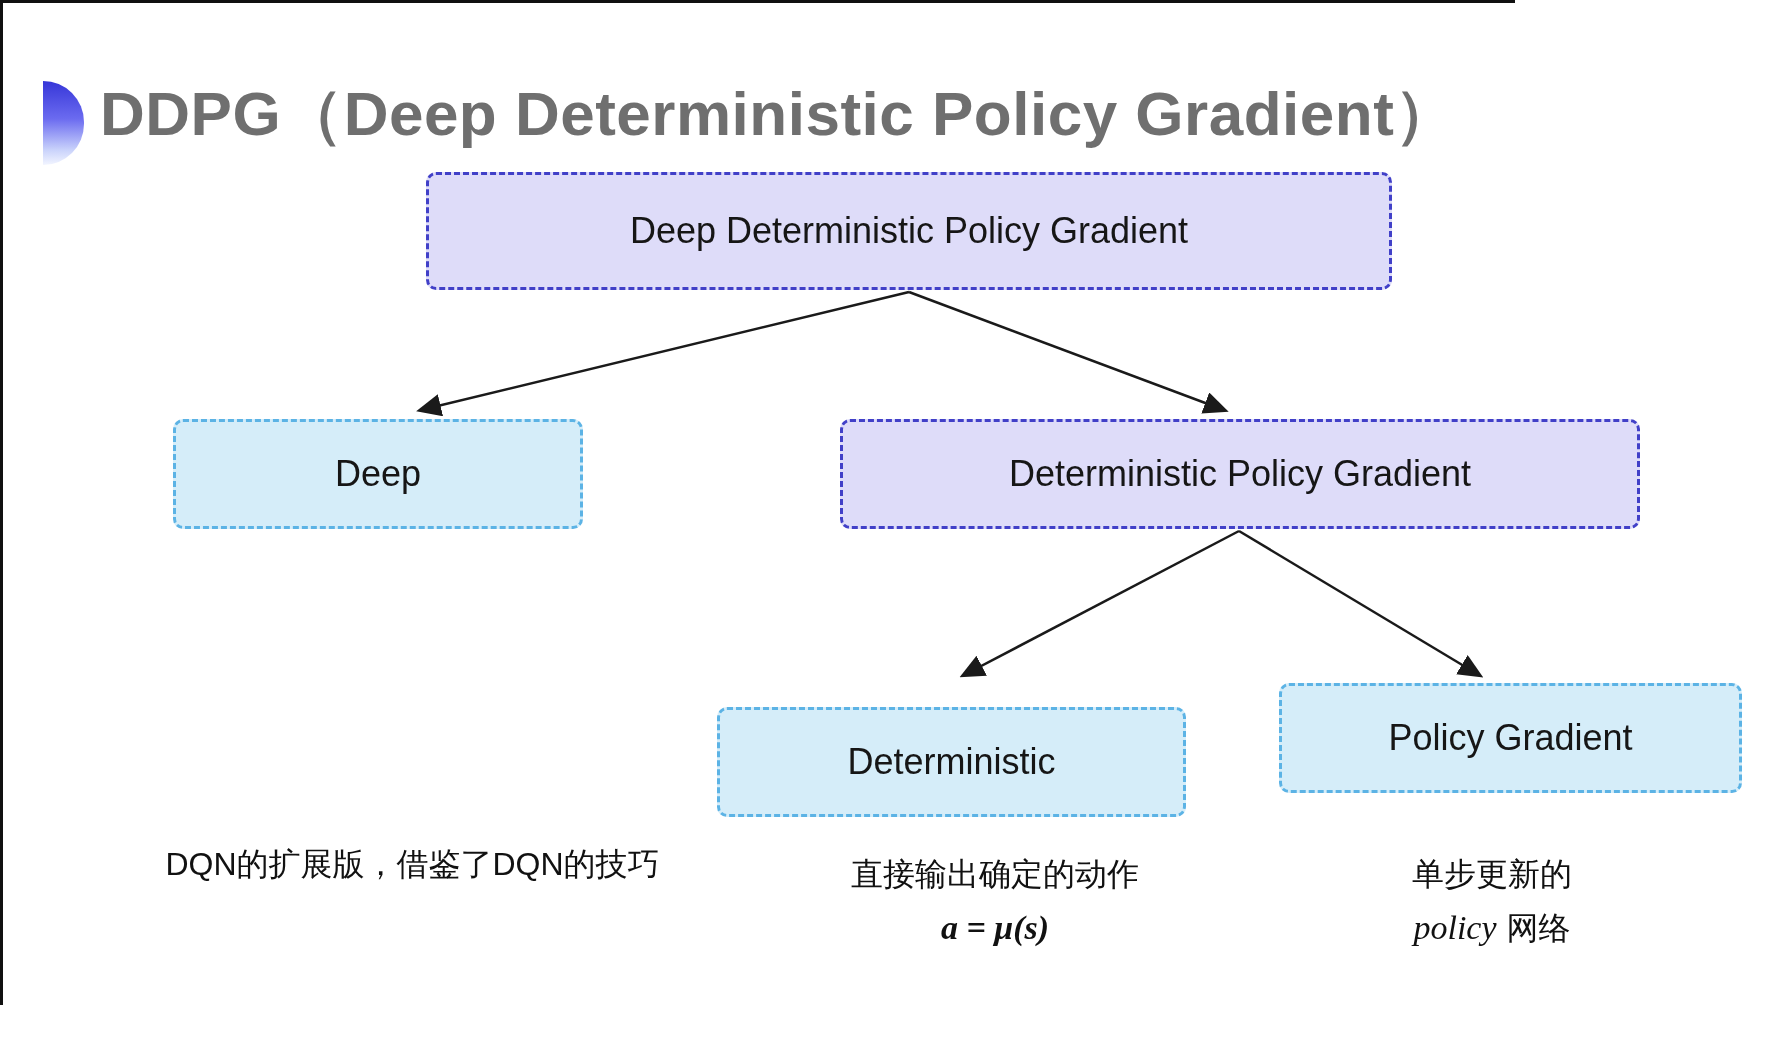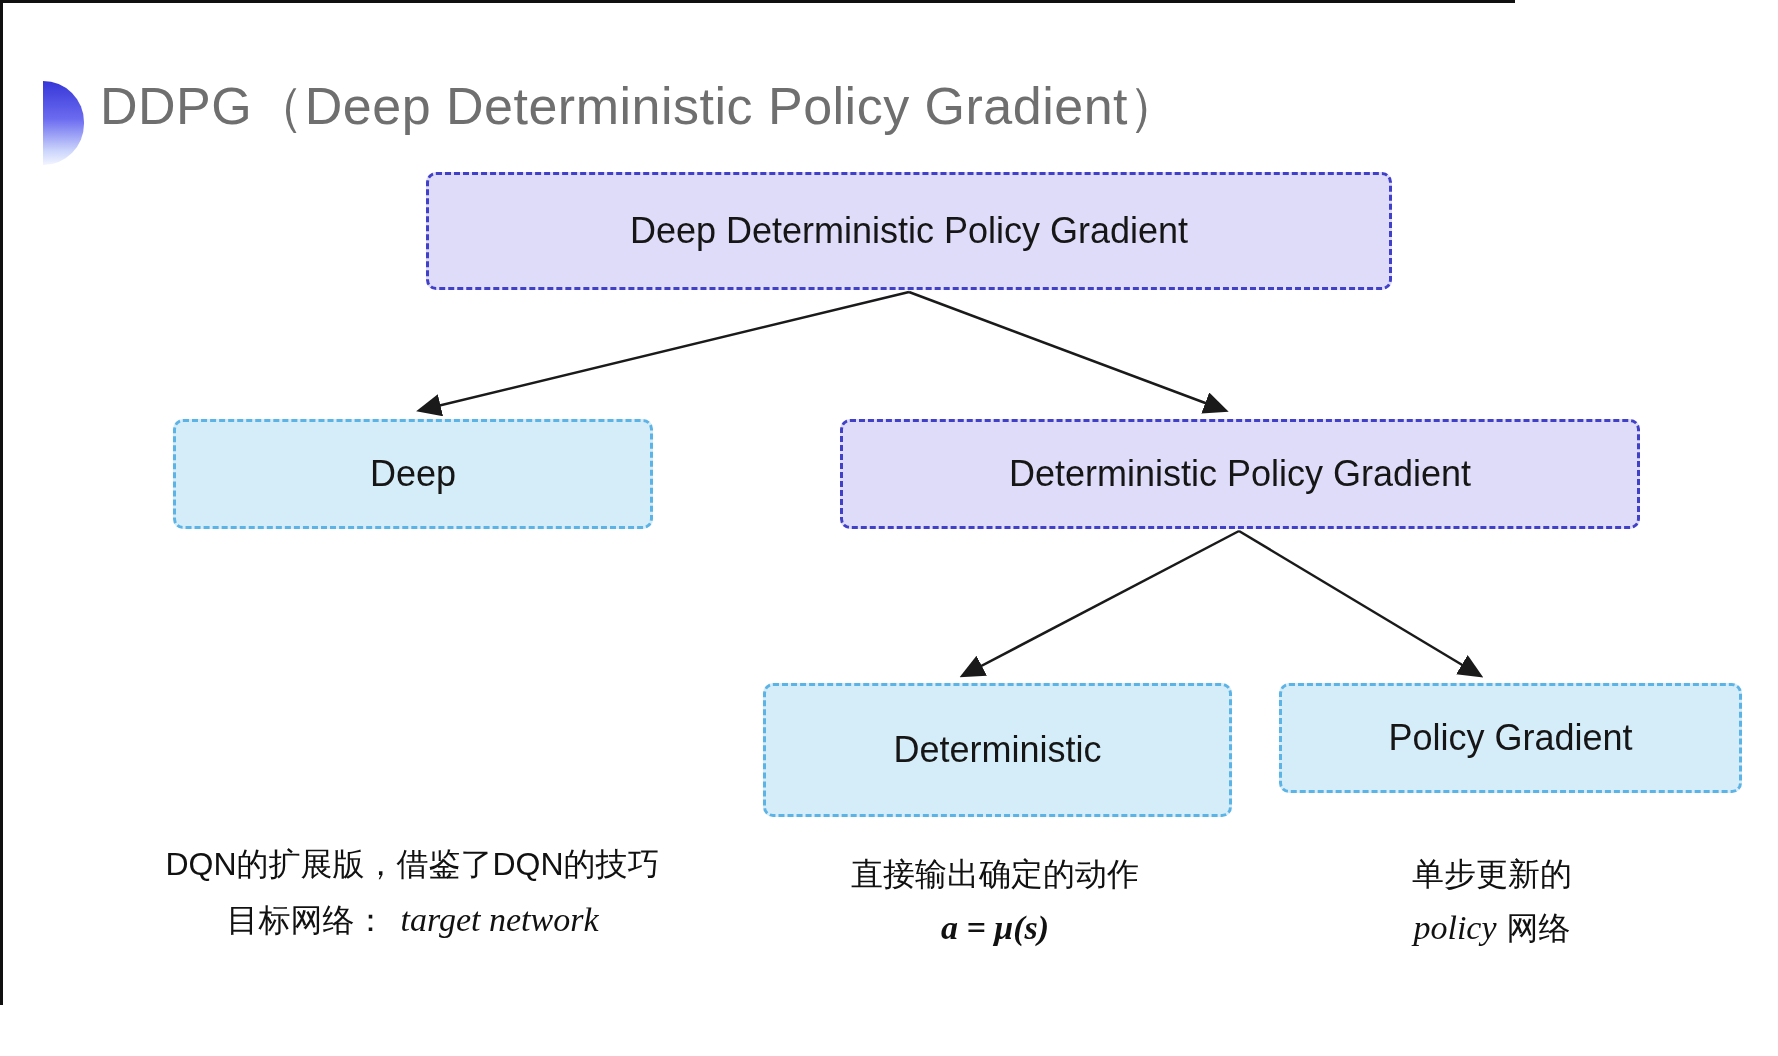--- a/index.html
+++ b/index.html
@@ -23,21 +23,21 @@
 
   
   .title-icon {
     position: absolute; left: 43px; top: 81px;
     width: 41px; height: 84px;
     border-radius: 0 84px 84px 0;
     background: linear-gradient(180deg, var(--icon-top) 0%, #6b6bf0 45%, #c9d2fb 82%, #f2f5ff 100%);
   }
   .page-title {
     position: absolute; left: 100px; top: 72px;
-    font-size: 52px; font-weight: 400;
+    font-size: 62px; font-weight: 700;
     color: var(--title-gray);
     letter-spacing: 0.5px;
     white-space: nowrap;
   }
 
   
   .node {
     position: absolute;
     display: flex; align-items: center; justify-content: center;
     border-radius: 10px;
@@ -47,23 +47,23 @@
   }
   .node.purple {
     background: var(--purple-fill);
     border: 3px dashed var(--purple-border);
   }
   .node.cyan {
     background: var(--cyan-fill);
     border: 3px dashed var(--cyan-border);
   }
   #node-root          { left: 426px;  top: 172px; width: 966px; height: 118px; }
-  #node-deep          { left: 173px;  top: 419px; width: 480px; height: 110px; }
+  #node-deep          { left: 173px;  top: 419px; width: 410px; height: 110px; }
   #node-dpg           { left: 840px;  top: 419px; width: 800px; height: 110px; }
-  #node-deterministic { left: 717px;  top: 683px; width: 469px; height: 134px; margin-left: 46px; }
+  #node-deterministic { left: 717px;  top: 707px; width: 469px; height: 110px; }
   #node-pg            { left: 1260px; top: 683px; width: 463px; height: 110px; margin-left: 19px; }
 
   
   .arrow-layer {
     position: absolute; left: 0; top: 0;
     width: 1778px; height: 1056px;
     pointer-events: none;
   }
 
   
@@ -123,23 +123,20 @@
 </div>
 <div id="node-deterministic" class="node cyan">
   <span>Deterministic</span>
 </div>
 <div id="node-pg" class="node cyan">
   <span>Policy Gradient</span>
 </div>
 
 <div id="note-deep" class="note">
   <div class="cjk">DQN的扩展版，借鉴了DQN的技巧</div>
-  <div class="cjk">
-    <span>目标网络：</span><span class="it">target network</span>
-  </div>
 </div>
 
 <div id="note-det" class="note">
   <div class="cjk">直接输出确定的动作</div>
   <div class="formula">a = μ(s)</div>
 </div>
 
 <div id="note-pg" class="note">
   <div class="cjk">单步更新的</div>
   <div class="cjk line-mixed">

